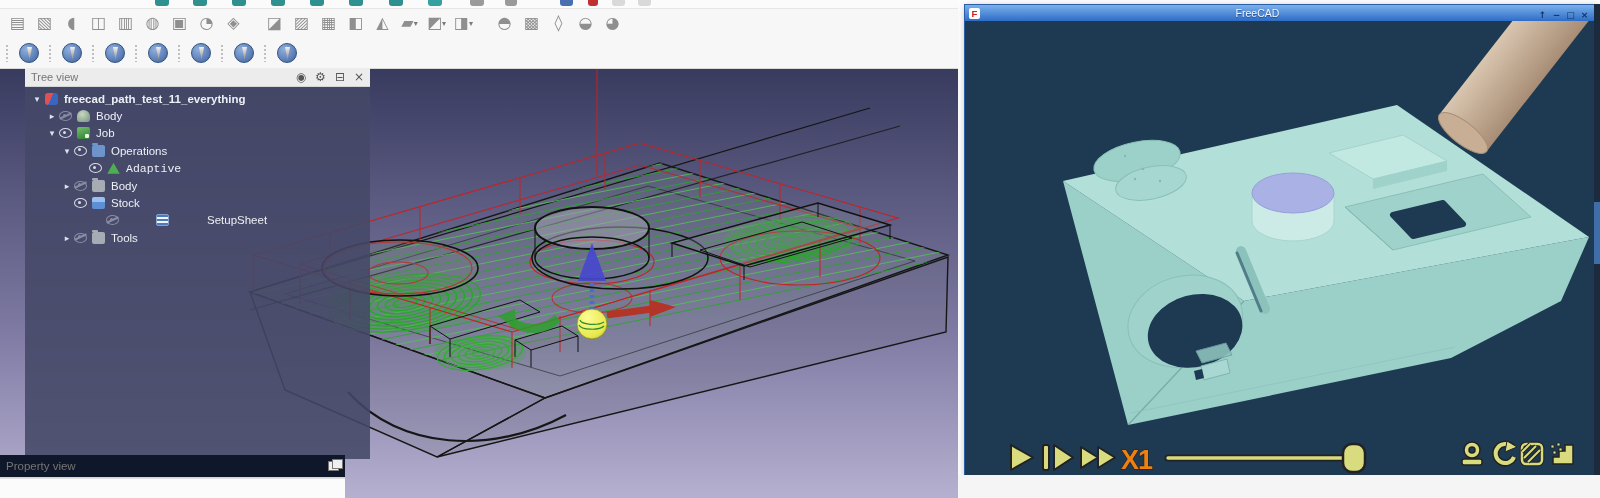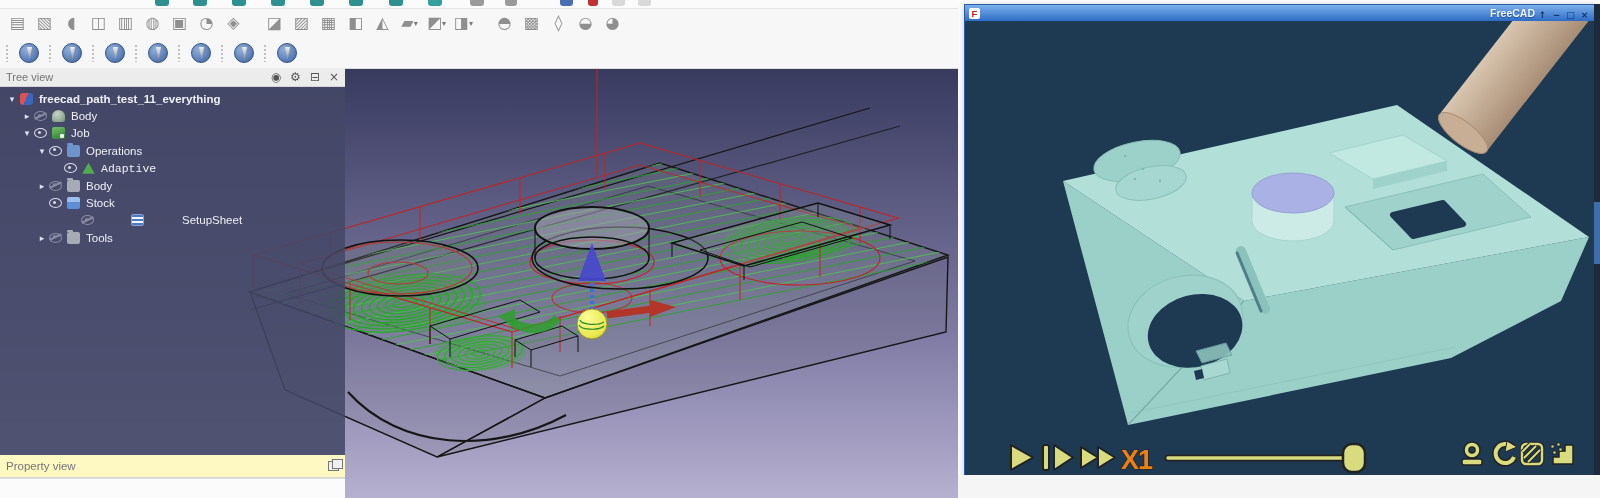--- a/index.html
+++ b/index.html
@@ -21,21 +21,21 @@
         background-size:4px 4px;}
   .tool-btn{width:20px;height:20px;border-radius:50%;border:1px solid #31517e;margin:0 6px;
             background:radial-gradient(circle at 35% 30%,#8fb0dd,#3f62a0);position:relative;padding:0;}
   .tool-btn::after{content:"";position:absolute;left:7px;top:3px;width:5px;height:13px;
             background:linear-gradient(180deg,#f0f0f0,#8a8a8a);clip-path:polygon(0 0,100% 0,50% 100%);}
 
   
   #viewport{left:0;top:68px;width:958px;height:430px;}
 
   
-  #tree-panel{left:0;top:68px;width:345px;height:387px;}
+  #tree-panel{left:0;top:68px;width:345px;height:387px;padding-left:25px;}
   .dock-header{height:18px;background:#ececec;border-bottom:1px solid #d5d5d5;display:flex;align-items:center;
                font-size:11px;color:#757575;padding:0 6px;}
   .dock-header .spacer{flex:1;}
   .hdr-ico{font-size:12px;color:#555;margin-left:9px;line-height:16px;font-family:"DejaVu Sans",sans-serif;}
   #tree-body{height:369px;background:var(--panel);padding-top:3px;}
   .tree-row{display:flex;align-items:center;height:17.4px;color:#eef0f6;font-size:11.5px;white-space:nowrap;}
   .tree-row.bold{font-weight:bold;}
   .exp{width:12px;display:inline-block;text-align:center;font-size:9px;color:#dfe2ee;}
   .eye{width:11px;height:8px;border:1.4px solid #d8dbe8;border-radius:50%;position:relative;margin:0 3px 0 1px;flex:none;}
   .eye::after{content:"";position:absolute;left:3px;top:1.6px;width:3px;height:3px;border-radius:50%;background:#d8dbe8;}
@@ -49,32 +49,32 @@
   .ti-folder-blue{background:#6d95cc;}
   .ti-folder-blue::before,.ti-folder-gray::before{content:"";position:absolute;left:0;top:-2px;width:6px;height:2px;background:inherit;border-radius:1px 1px 0 0;}
   .ti-folder-gray{background:#a7abb3;}
   .ti-adaptive{background:#4fae4f;clip-path:polygon(50% 4%,2% 96%,98% 96%);border-radius:0;}
   .ti-stock{background:linear-gradient(180deg,#9cc0ee 0 45%,#5c8fd6 45% 100%);}
   .ti-sheet{background:repeating-linear-gradient(180deg,#4a7ac0 0 2px,#f2f5fa 2px 4px);border:1px solid #87a3cc;width:11px;height:10px;}
   .tree-label{padding-left:1px;}
 
   
   #prop-panel{left:0;top:455px;width:345px;height:43px;}
-  #prop-panel .dock-header{height:22px;font-size:11.5px;background:#fef9c3;}
+  #prop-panel .dock-header{height:22px;font-size:11.5px;background:#0f172a;}
   #prop-body{height:20px;background:#fbfbfb;border-top:1px solid #e0e0e0;}
   .float-ico{width:9px;height:8px;border:1.4px solid #777;position:relative;background:#efefef;}
   .float-ico::before{content:"";position:absolute;left:2.5px;top:-3.5px;width:9px;height:8px;border:1.4px solid #777;background:#efefef;}
 
   
   #right-base{left:958px;top:0;width:642px;height:498px;background:#fdfdfd;}
 
   
   #sim-window{left:964px;top:4px;width:630px;height:471px;border:1px solid #2a5ea8;box-shadow:2px 3px 8px rgba(0,0,0,.35);}
   #sim-titlebar{height:16px;background:linear-gradient(180deg,var(--tb1),var(--tb2));display:flex;align-items:center;padding:0 4px;}
-  #sim-title{flex:1;text-align:right;font-size:10.5px;font-weight:bold;color:#f2f7ff;text-shadow:0 1px 1px #1a4a8a;}
+  #sim-title{flex:1;text-align:center;font-size:10.5px;font-weight:normal;color:#f2f7ff;text-shadow:0 1px 1px #1a4a8a;}
   #sim-logo{width:11px;height:11px;background:#fff;border-radius:2px;color:#d02020;font-size:9.5px;font-weight:bold;
             line-height:11px;text-align:center;}
   .win-btn{width:13px;height:12px;border:none;background:transparent;color:#12335e;font-size:9px;font-weight:bold;
            line-height:12px;text-align:center;padding:0;margin-left:1px;font-family:"DejaVu Sans",sans-serif;}
   #sim-view{width:630px;height:455px;display:block;}
 
   #right-strip{left:1594px;top:4px;width:6px;height:471px;background:#1b2b3d;}
   #right-strip .blue-seg{position:absolute;left:0;top:198px;width:6px;height:62px;background:#3e6da8;}
   #bottom-right-strip{left:958px;top:475px;width:642px;height:23px;background:#f5f5f5;}
 </style>

